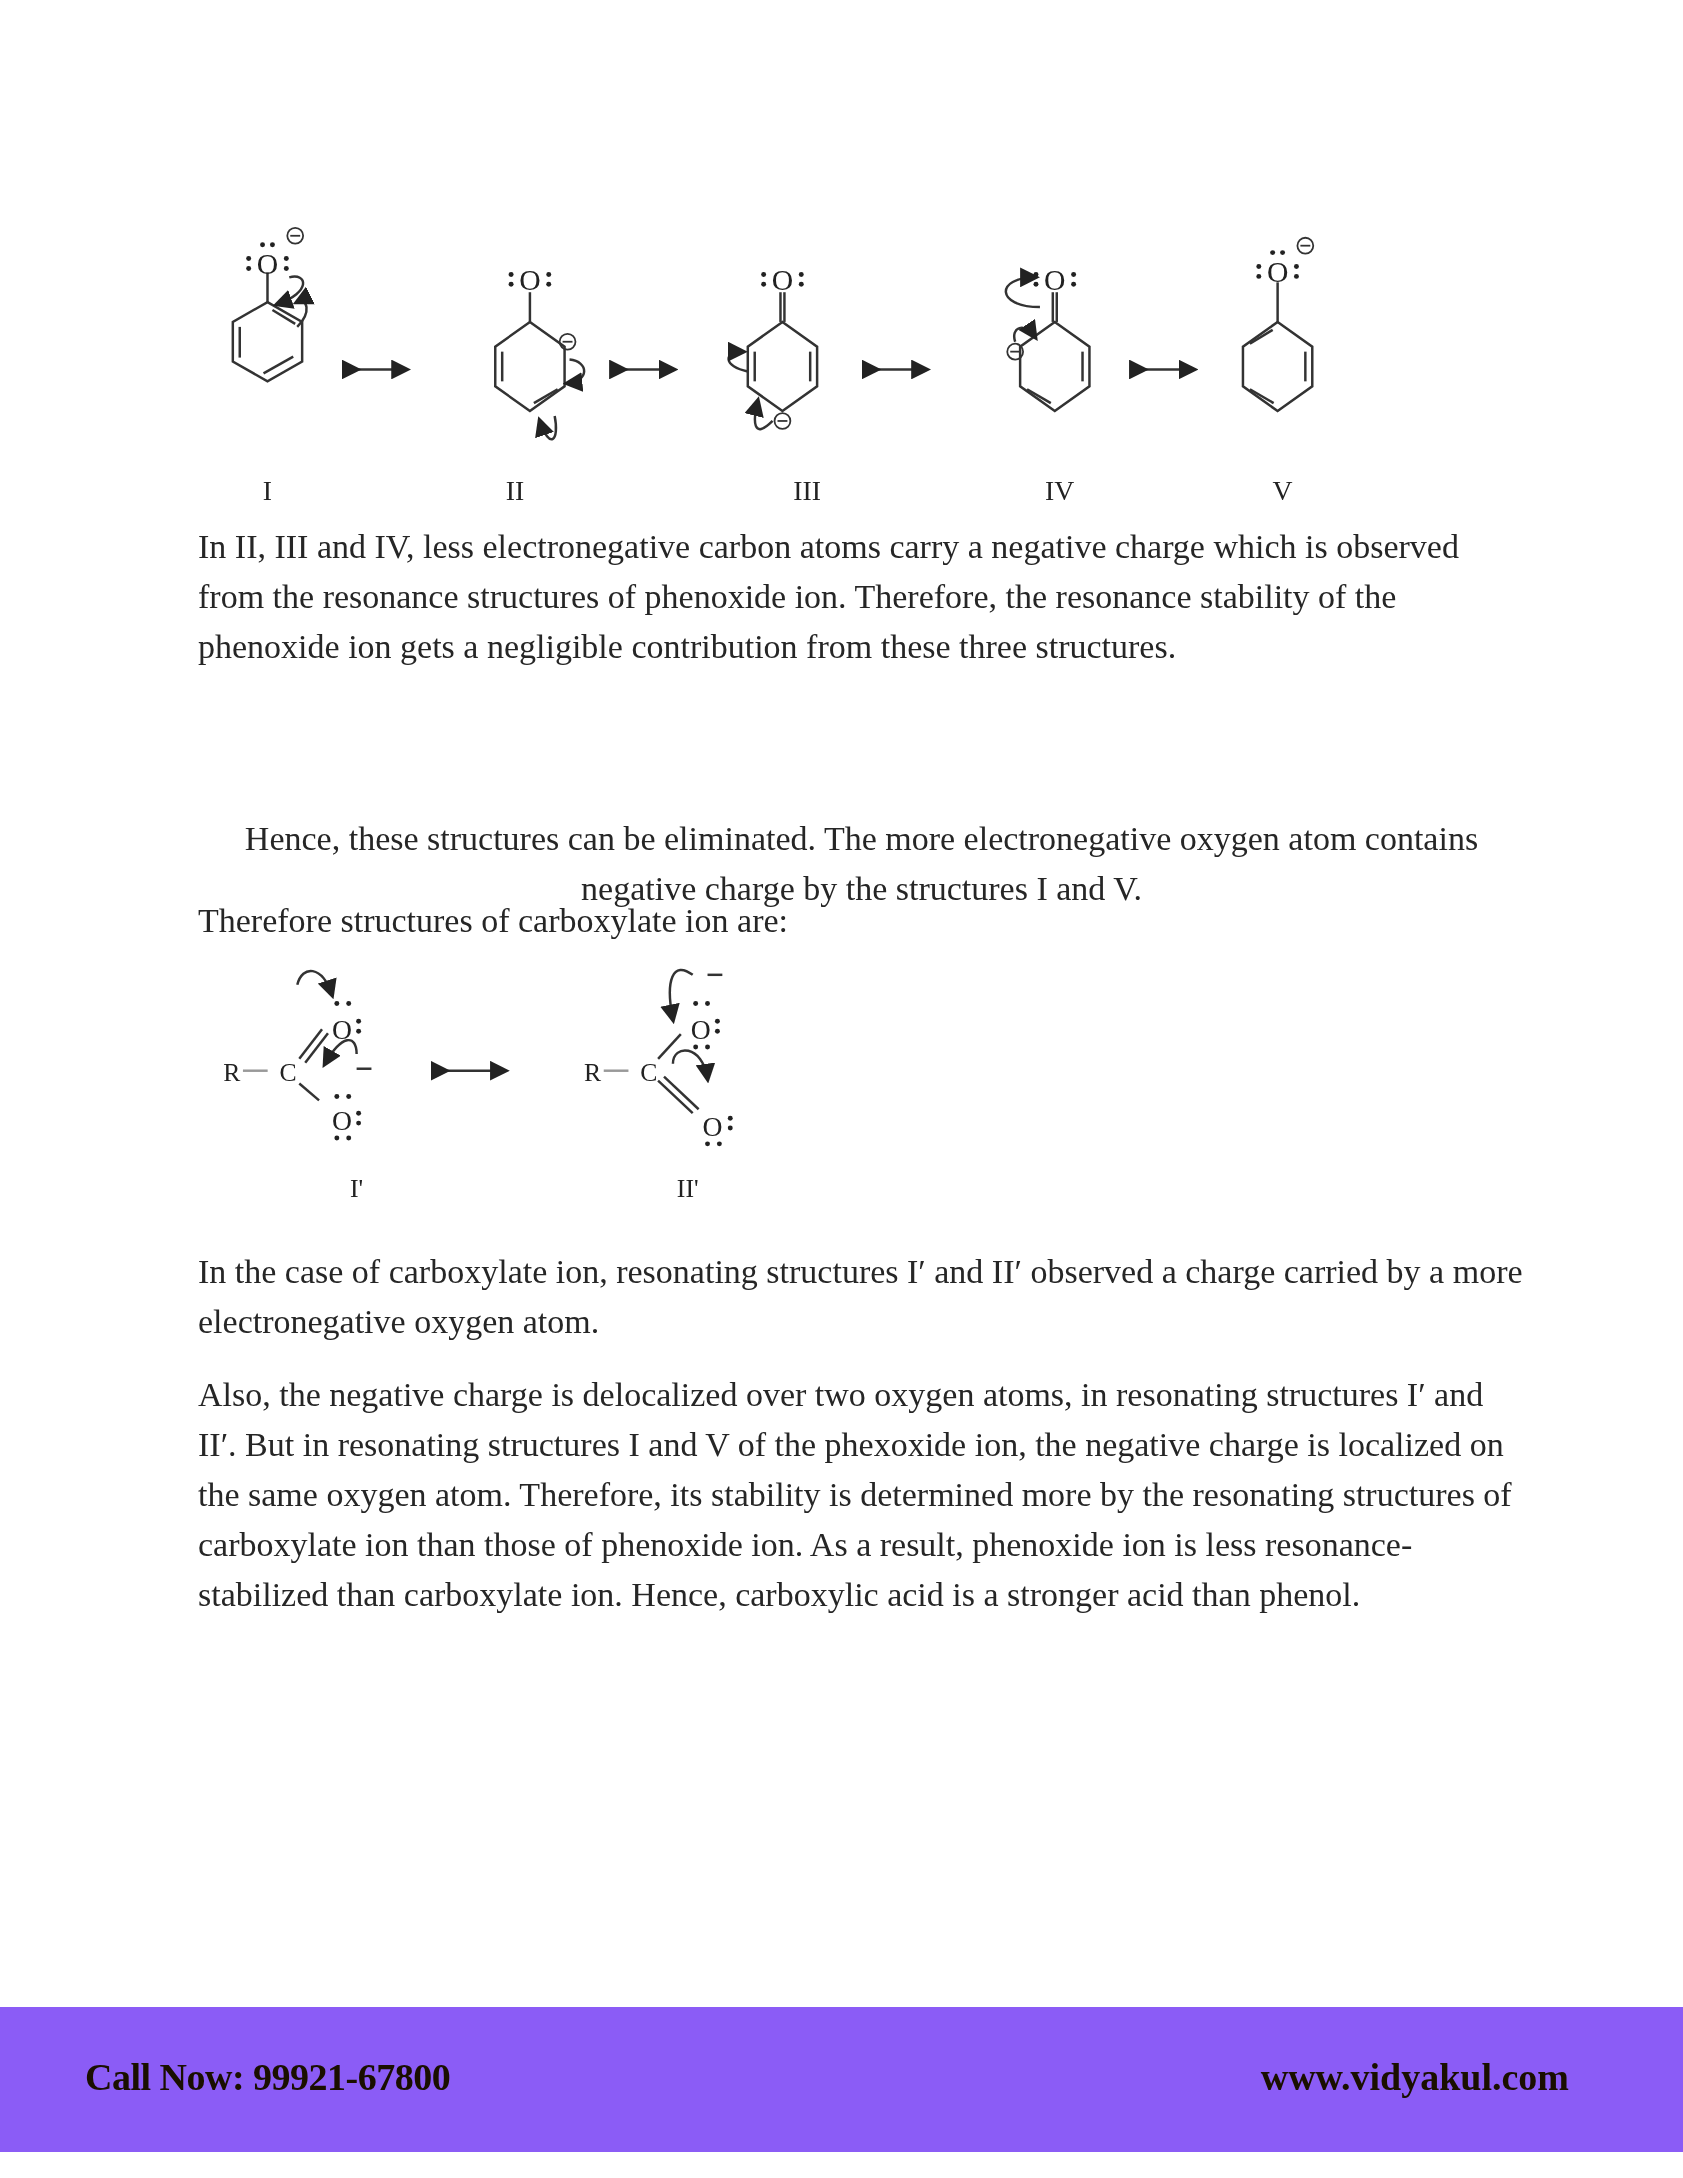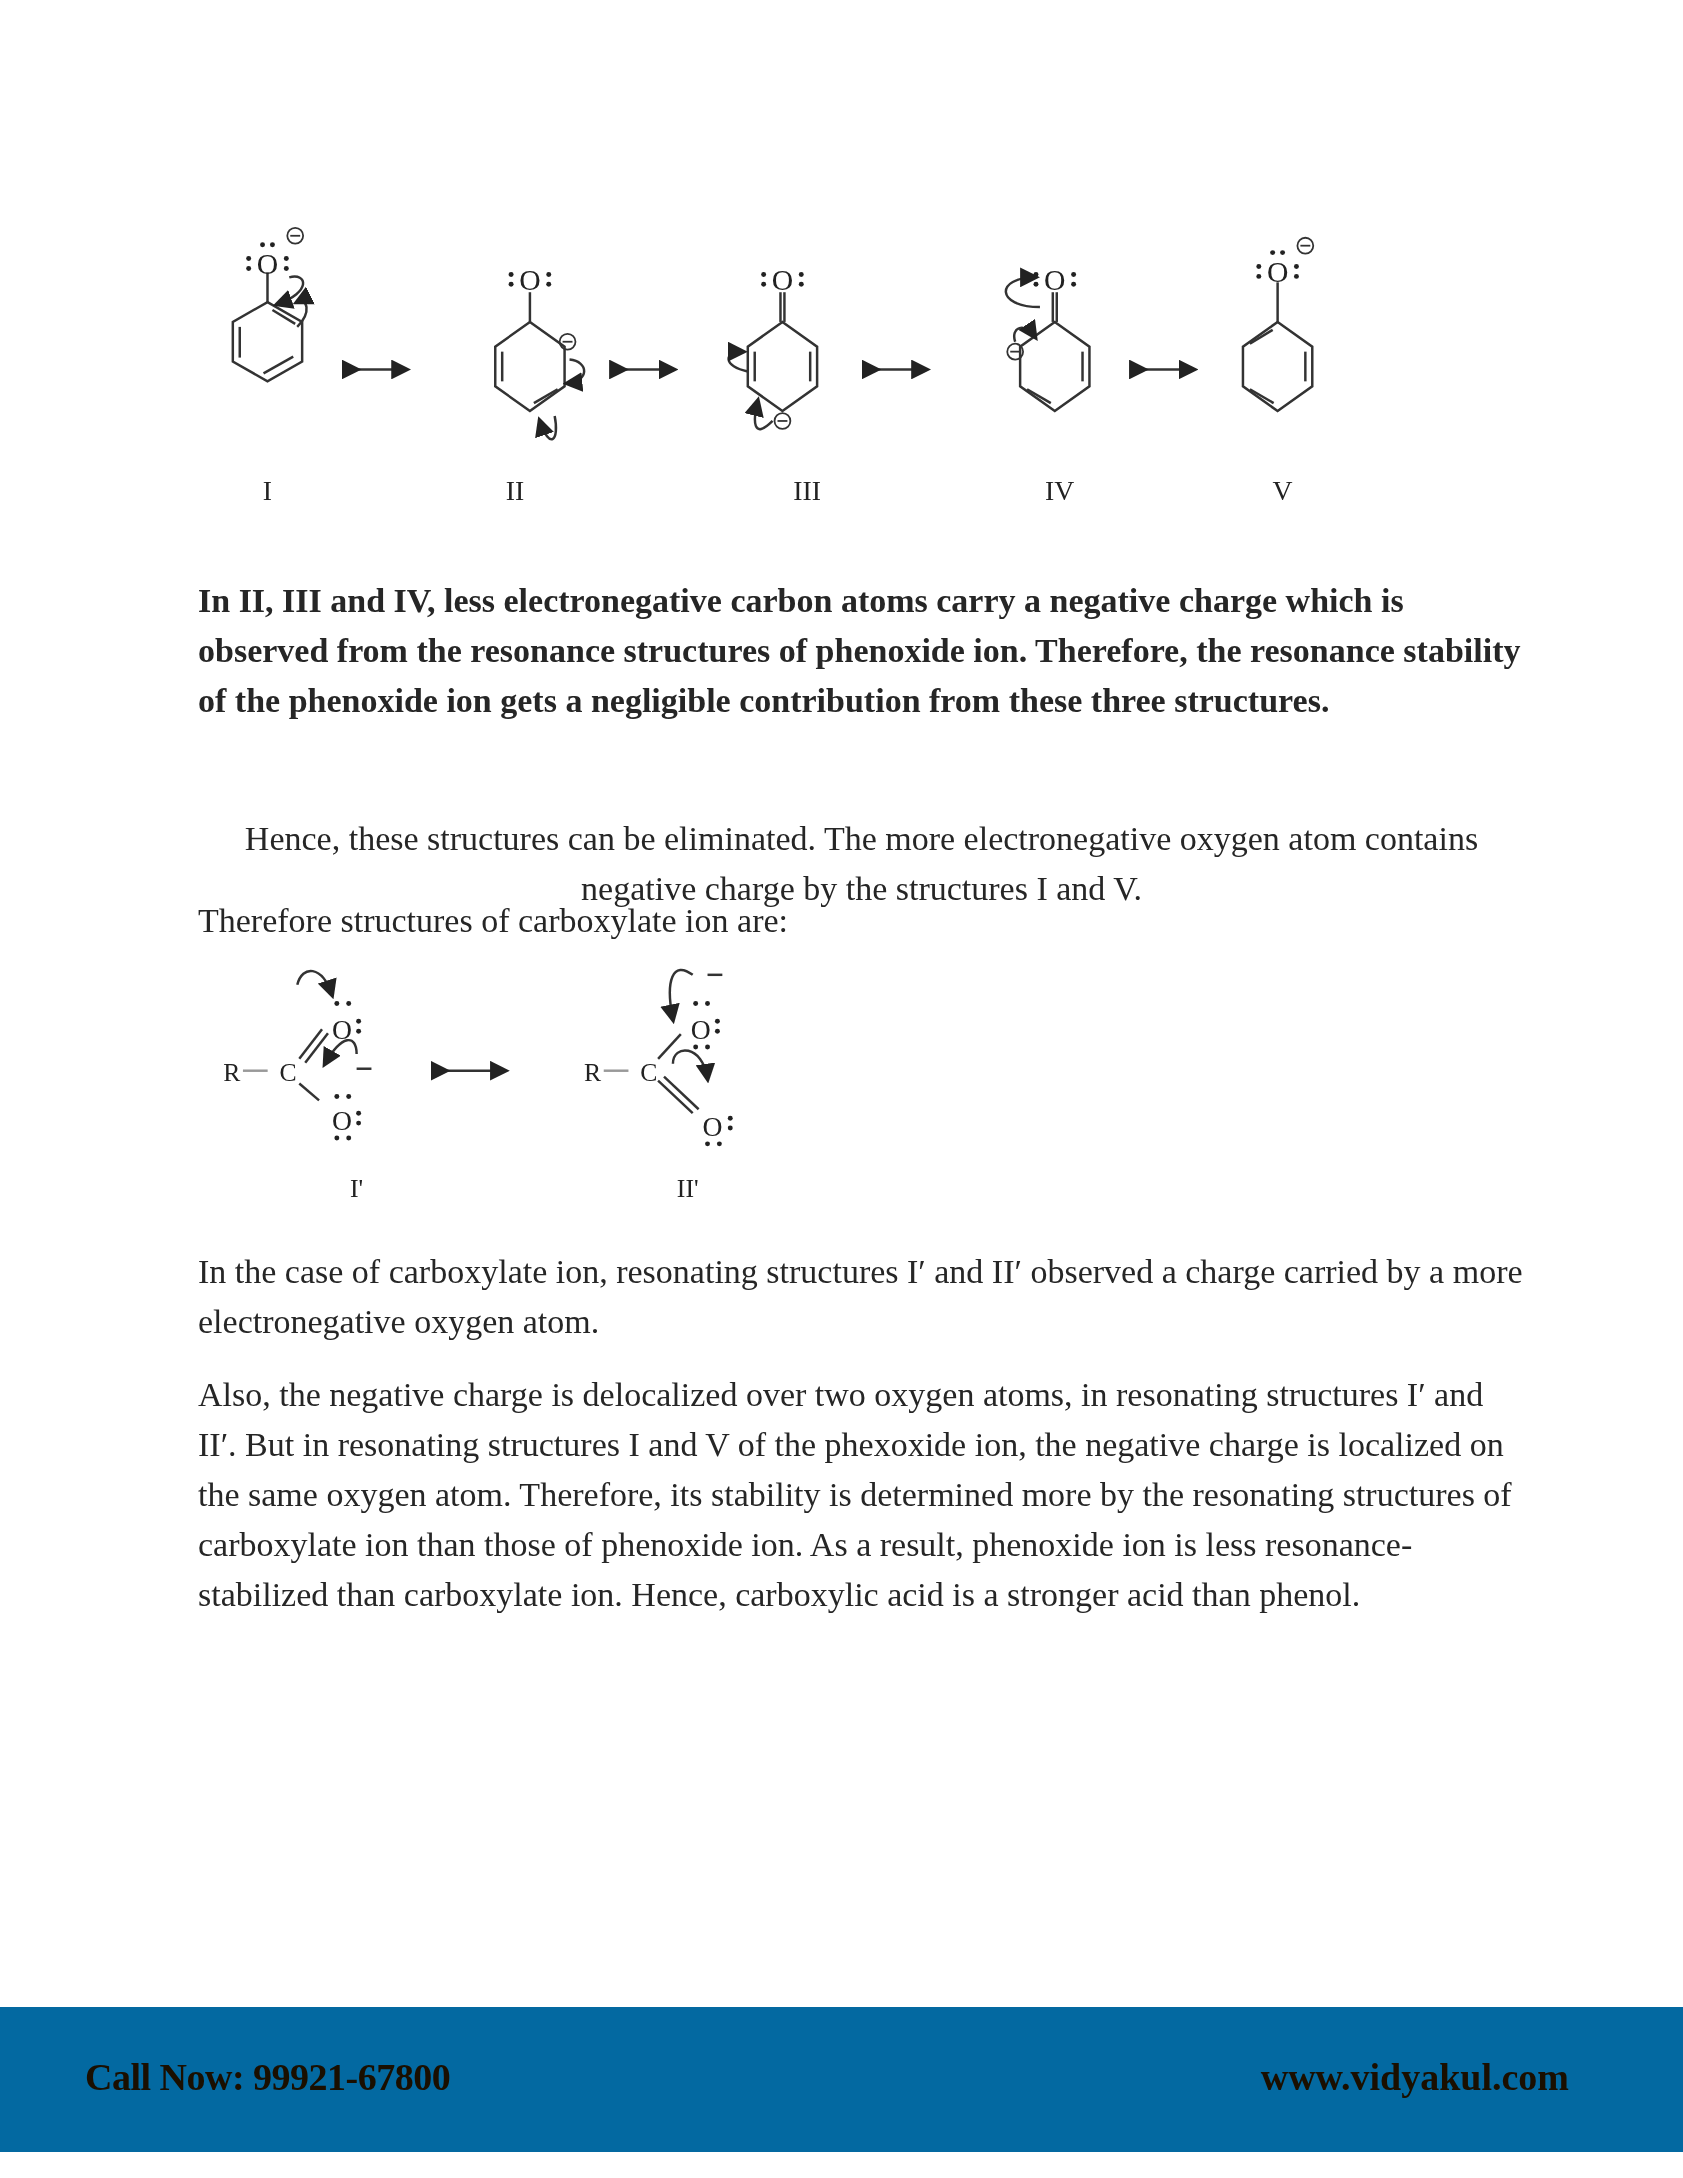--- a/index.html
+++ b/index.html
@@ -2,21 +2,21 @@
 <html><head>
 <meta charset="utf-8">
 <style>
   html, body { margin:0; padding:0; background:#ffffff; }
   body { width:1683px; height:2178px; position:relative; overflow:hidden;
          font-family:"Liberation Serif","DejaVu Serif",serif; color:#222; }
   .fig { position:absolute; }
   .fig svg { display:block; }
   .fig text { font-family:"Liberation Serif","DejaVu Serif",serif; fill:#222; }
   .para { position:absolute; left:198px; width:1327px; font-size:34px; line-height:50px; color:#262626; margin:0; }
-  .footer { position:absolute; left:0; top:2007px; width:1683px; height:145px; background:#0369a1; }
+  .footer { position:absolute; left:0; top:2007px; width:1683px; height:145px; background:#8b5cf6; }
   .footer .call { position:absolute; left:85px; top:48px; font-size:38px; font-weight:bold; color:#1a0f00; letter-spacing:-0.5px; }
   .footer .web { position:absolute; right:114px; top:48px; font-size:38px; font-weight:bold; color:#1a0f00;margin-left:18px; }
 </style>
 </head>
 <body>
 
 <div class="fig" style="left:208px; top:213px;">
   <svg width="1139" height="307" viewBox="0 0 1150 310">
     <defs>
       <marker id="ah" markerWidth="8" markerHeight="8" refX="6" refY="4" orient="auto">
@@ -122,21 +122,21 @@
     </g>
 
     <text x="60" y="290" font-size="28" text-anchor="middle">I</text>
     <text x="310" y="290" font-size="28" text-anchor="middle">II</text>
     <text x="605" y="290" font-size="28" text-anchor="middle">III</text>
     <text x="860" y="290" font-size="28" text-anchor="middle">IV</text>
     <text x="1085" y="290" font-size="28" text-anchor="middle">V</text>
   </svg>
 </div>
 
-<p class="para" style="top:576px;font-weight:bold;">In II, III and IV, less electronegative carbon atoms carry a negative charge which is observed from the resonance structures of phenoxide ion. Therefore, the resonance stability of the phenoxide ion gets a negligible contribution from these three structures.</p>
+<p class="para" style="top:522px;">In II, III and IV, less electronegative carbon atoms carry a negative charge which is observed from the resonance structures of phenoxide ion. Therefore, the resonance stability of the phenoxide ion gets a negligible contribution from these three structures.</p>
 <p class="para" style="top:814px;text-align:center;">Hence, these structures can be eliminated. The more electronegative oxygen atom contains negative charge by the structures I and V.</p>
 <p class="para" style="top:896px;">Therefore structures of carboxylate ion are:</p>
 
 <div class="fig" style="left:208px; top:960px;">
   <svg width="574" height="257" viewBox="0 0 580 260">
     <defs>
       <marker id="ah2" markerWidth="8" markerHeight="8" refX="6" refY="4" orient="auto">
         <path d="M0,0 L8,4 L0,8 z" fill="#222"></path>
       </marker>
     </defs>

